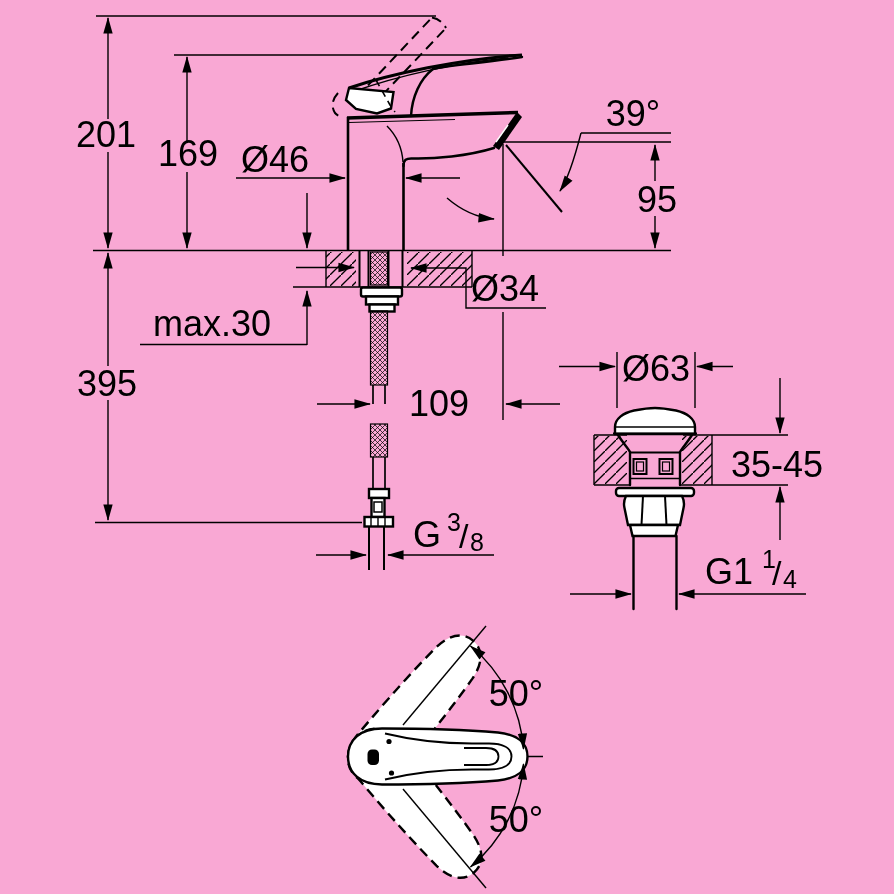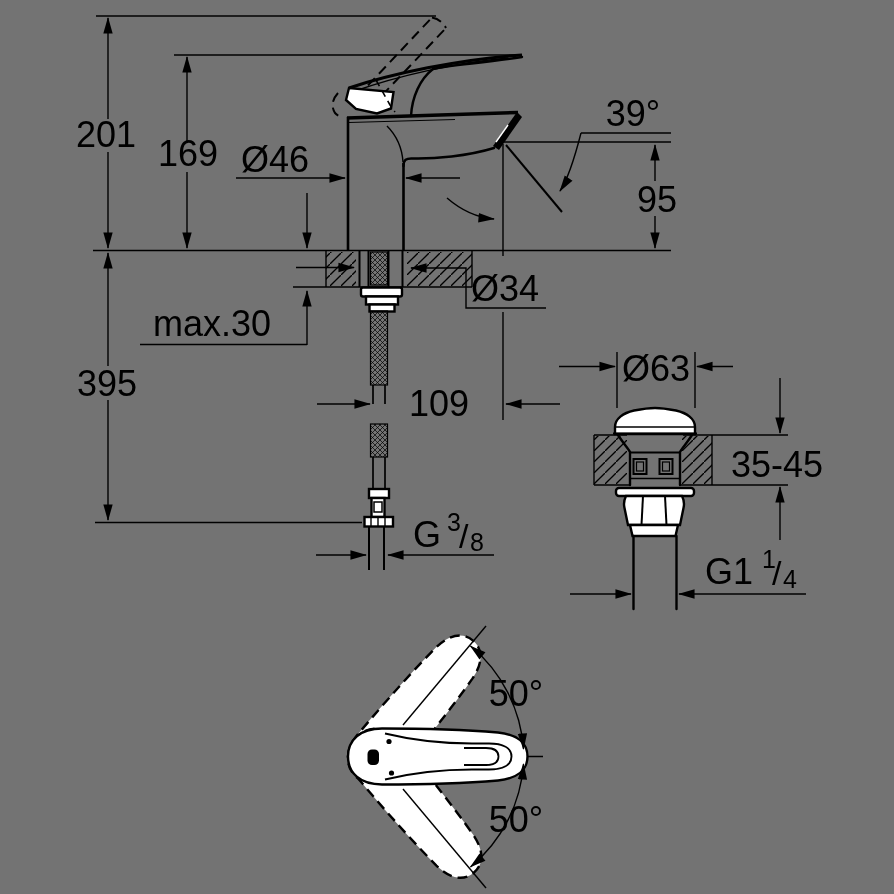--- a/index.html
+++ b/index.html
@@ -1,16 +1,16 @@
 <!DOCTYPE html>
 <html><head>
 <meta charset="utf-8">
 <style>
   html,body{margin:0;padding:0;background:#fff;}
-  .canvas{width:894px;height:894px;background:#737373;position:relative;overflow:hidden;}
+  .canvas{width:894px;height:894px;background:#f9a8d4;position:relative;overflow:hidden;}
   svg{display:block;}
   svg text{font-family:"Liberation Sans","DejaVu Sans",sans-serif;font-size:36px;fill:#000;}
   svg .sup{font-size:25px;}
   svg .slash{font-size:34px;}
   .thin{stroke:#000;stroke-width:1.4;fill:none;}
   .thin17{stroke:#000;stroke-width:1.7;fill:none;}
   .obj{stroke:#000;stroke-width:2.4;fill:none;stroke-linecap:round;}
   .obj2{stroke:#000;stroke-width:2;fill:none;}
   .objw{stroke:#000;stroke-width:2.4;fill:#fff;}
   .dash{stroke:#000;stroke-width:2;fill:none;stroke-dasharray:10 6;stroke-linecap:butt;}

